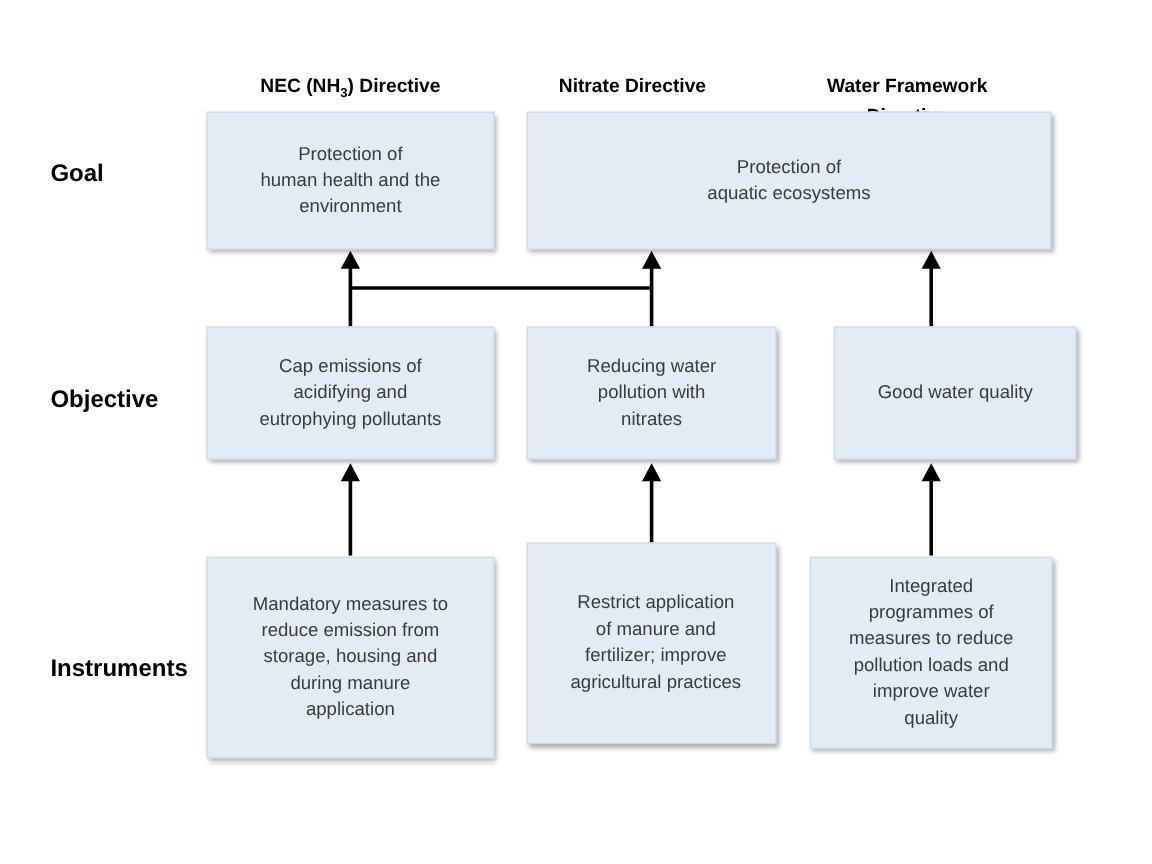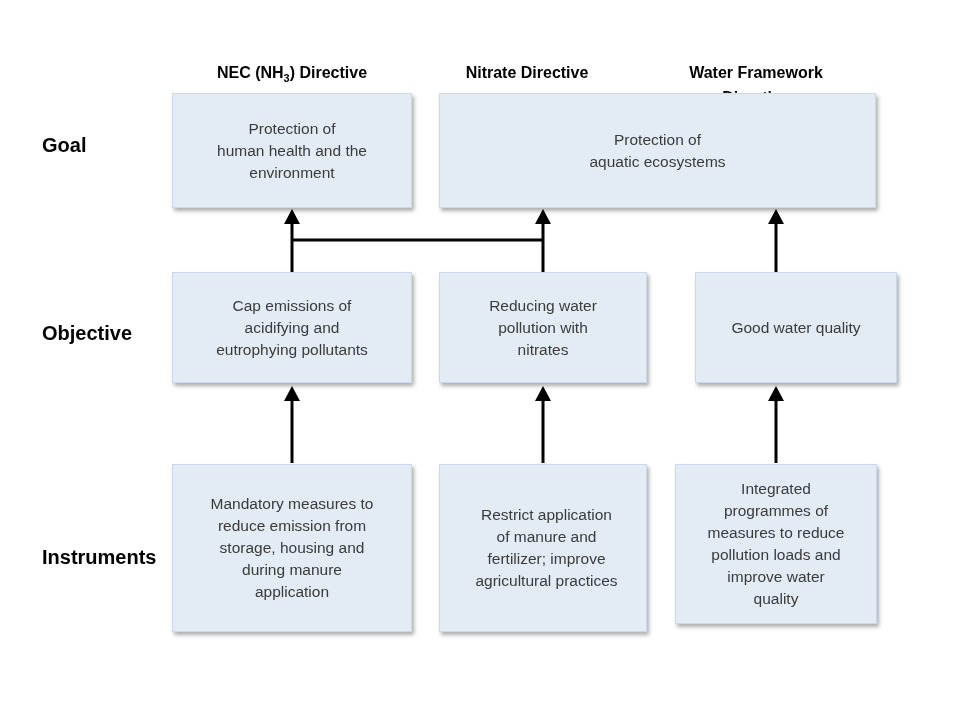--- a/index.html
+++ b/index.html
@@ -96,21 +96,21 @@
   <div class="box" style="left:439px;top:272px;width:208px;height:111px;">Reducing water
 pollution with
 nitrates</div>
   <div class="box" style="left:675px;top:272px;width:202px;height:111px;margin-left:20px;">Good water quality</div>
 
   <div class="box" style="left:172px;top:464px;width:240px;height:168px;">Mandatory measures to
 reduce emission from
 storage, housing and
 during manure
 application</div>
-  <div class="box" style="left:439px;top:464px;width:208px;height:168px;padding-left:15px;">Restrict application
+  <div class="box" style="left:439px;top:452px;width:208px;height:168px;padding-left:15px;">Restrict application
 of manure and
 fertilizer; improve
 agricultural practices</div>
   <div class="box" style="left:675px;top:464px;width:202px;height:160px;">Integrated
 programmes of
 measures to reduce
 pollution loads and
 improve water
 quality</div>
 

